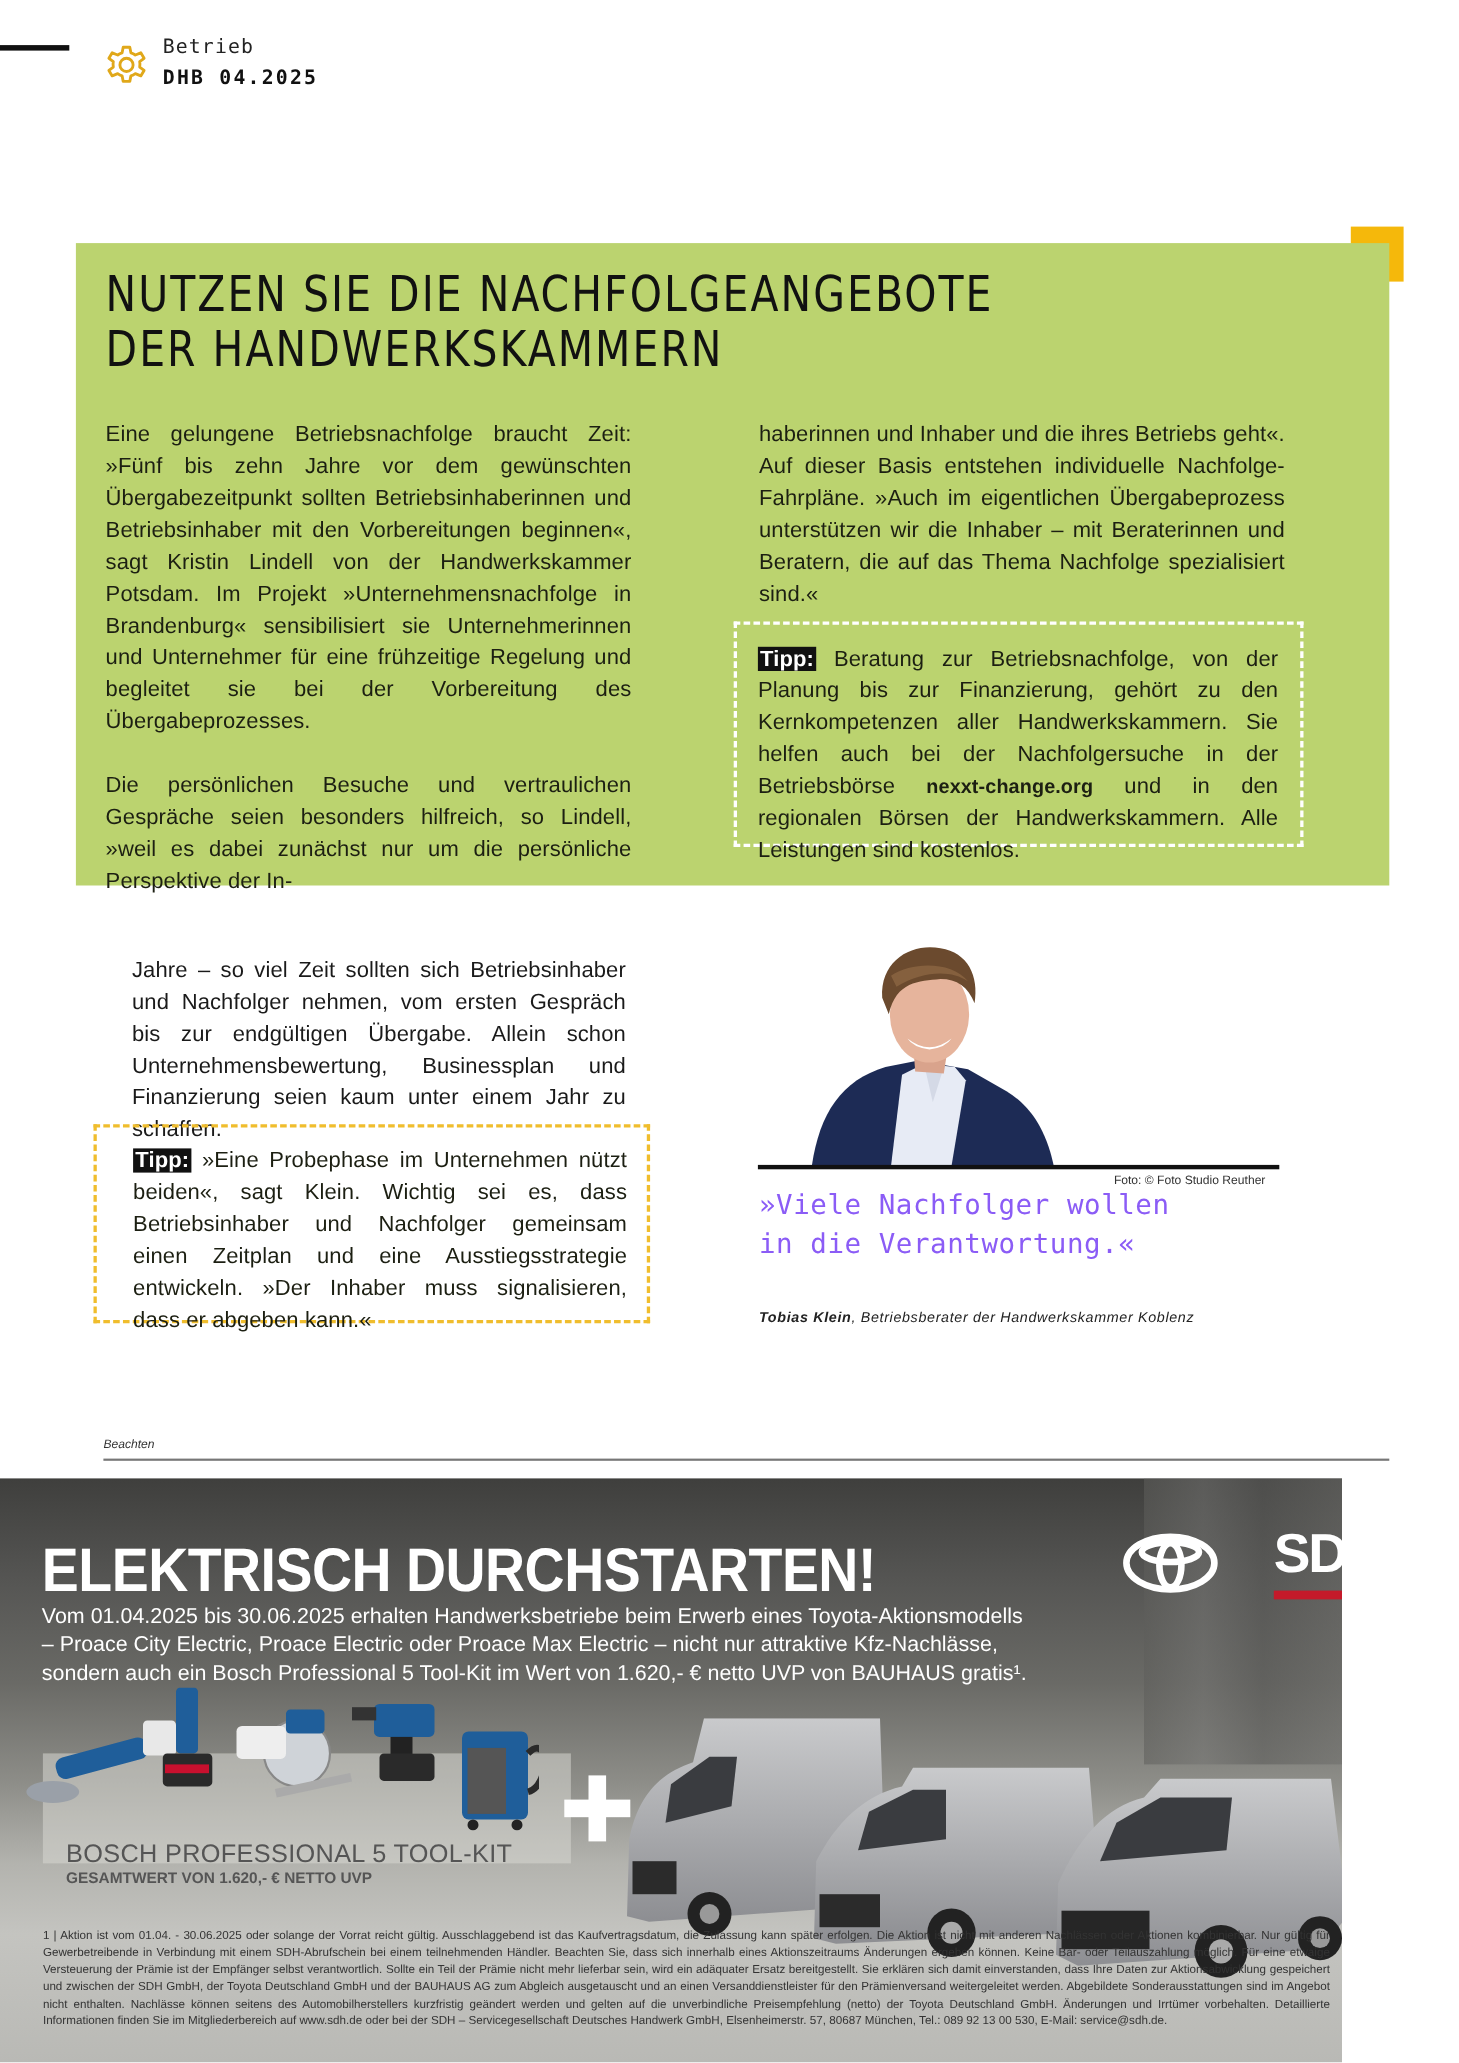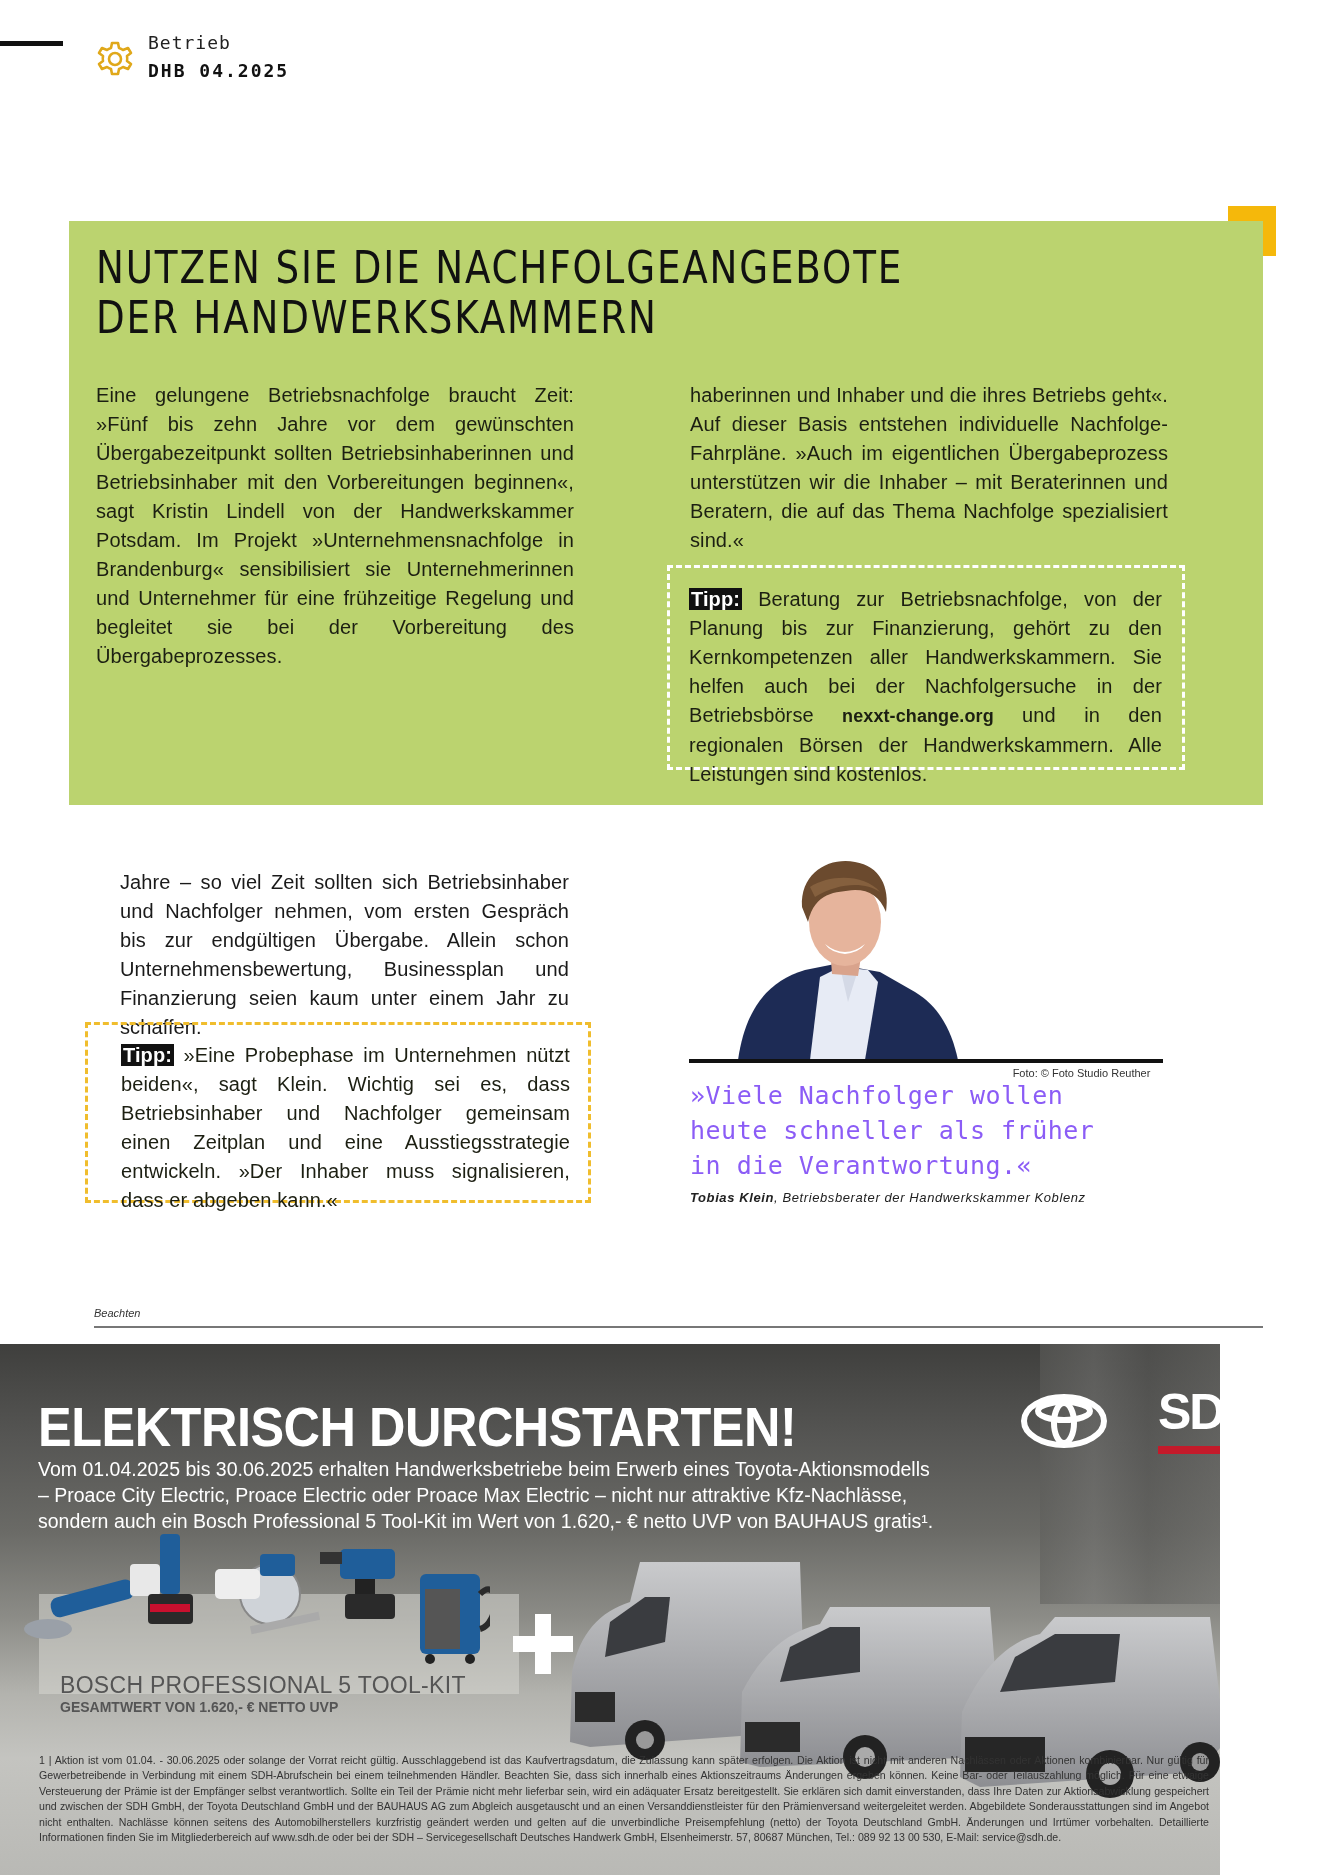--- a/index.html
+++ b/index.html
@@ -80,20 +80,21 @@
 <div class="hdr-issue">DHB 04.2025</div>
 
 <div class="accent-corner"></div>
 <div class="green-box">
   <h1 class="green-title">
     <span>NUTZEN SIE DIE NACHFOLGEANGEBOTE</span><br>
     <span>DER HANDWERKSKAMMERN</span>
   </h1>
   <div class="col col-left body-text">
     <p>Eine gelungene Betriebsnachfolge braucht Zeit: »Fünf bis zehn Jahre vor dem gewünschten Übergabezeitpunkt sollten Betriebsinhaberinnen und Betriebsinhaber mit den Vorbereitungen beginnen«, sagt Kristin Lindell von der Handwerkskammer Potsdam. Im Projekt »Unternehmensnachfolge in Brandenburg« sensibilisiert sie Unternehmerinnen und Unternehmer für eine frühzeitige Regelung und begleitet sie bei der Vorbereitung des Übergabeprozesses.</p>
+    <p>Die persönlichen Besuche und vertraulichen Gespräche seien besonders hilfreich, so Lindell, »weil es dabei zunächst nur um die persönliche Perspektive der In-</p>
   </div>
   <div class="col col-right body-text">
     <p>haberinnen und Inhaber und die ihres Betriebs geht«. Auf dieser Basis entstehen individuelle Nachfolge-Fahrpläne. »Auch im eigentlichen Übergabeprozess unterstützen wir die Inhaber – mit Beraterinnen und Beratern, die auf das Thema Nachfolge spezialisiert sind.«</p>
   </div>
   <div class="tip-white body-text" style="text-align: justify;">
     <span class="tip-label">Tipp:</span><span> Beratung zur Betriebsnachfolge, von der Planung bis zur Finanzierung, gehört zu den Kernkompetenzen aller Handwerkskammern. Sie helfen auch bei der Nachfolgersuche in der Betriebsbörse </span><span class="tip-link">nexxt-change.org</span><span> und in den regionalen Börsen der Handwerkskammern. Alle Leistungen sind kostenlos.</span>
   </div>
 </div>
 
 <div class="lower-text body-text">Jahre – so viel Zeit sollten sich Betriebsinhaber und Nachfolger nehmen, vom ersten Gespräch bis zur endgültigen Übergabe. Allein schon Unternehmensbewertung, Businessplan und Finanzierung seien kaum unter einem Jahr zu schaffen.</div>
@@ -116,21 +117,20 @@
   <ellipse cx="155" cy="70" rx="36" ry="44" fill="#e6b49c"></ellipse>
   <path d="M135 92 Q155 108 175 92 Q170 100 155 102 Q140 100 135 92 Z" fill="#fff"></path>
 
   <path d="M112 55 C110 20 140 5 165 10 C190 14 200 35 196 60 C190 45 180 38 165 38 C145 40 125 40 118 70 Z" fill="#6b4a2e"></path>
   <path d="M120 35 C140 22 175 22 190 40 C175 30 150 30 125 45 Z" fill="#85603e"></path>
 </svg>
 <div class="portrait-rule"></div>
 <div class="photo-credit">Foto: © Foto Studio Reuther</div>
 <div class="quote">
   <div>»Viele Nachfolger wollen</div>
-  <div>heute schneller als früher</div>
   <div>in die Verantwortung.«</div>
 </div>
 <div class="quote-attr">
   <b>Tobias Klein</b><span>, Betriebsberater der Handwerkskammer Koblenz</span>
 </div>
 
 <div class="ad-label">Beachten</div>
 <div class="ad-rule"></div>
 
 <div class="ad">

